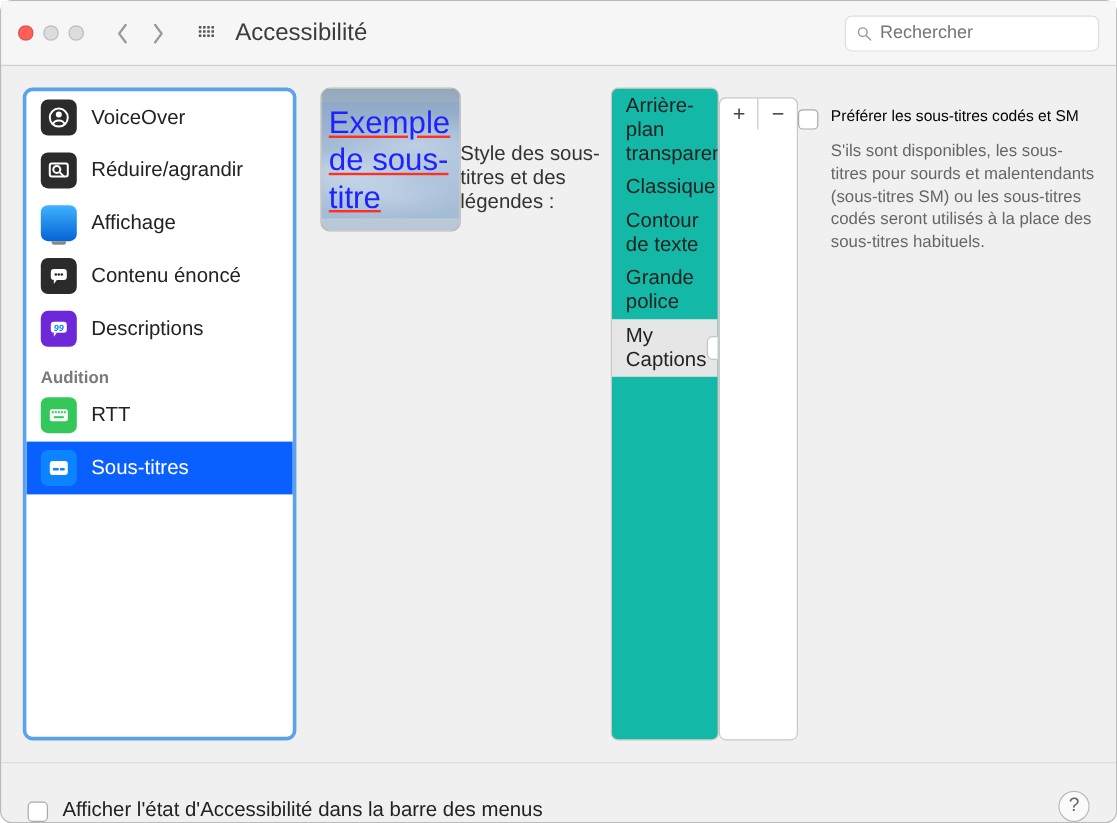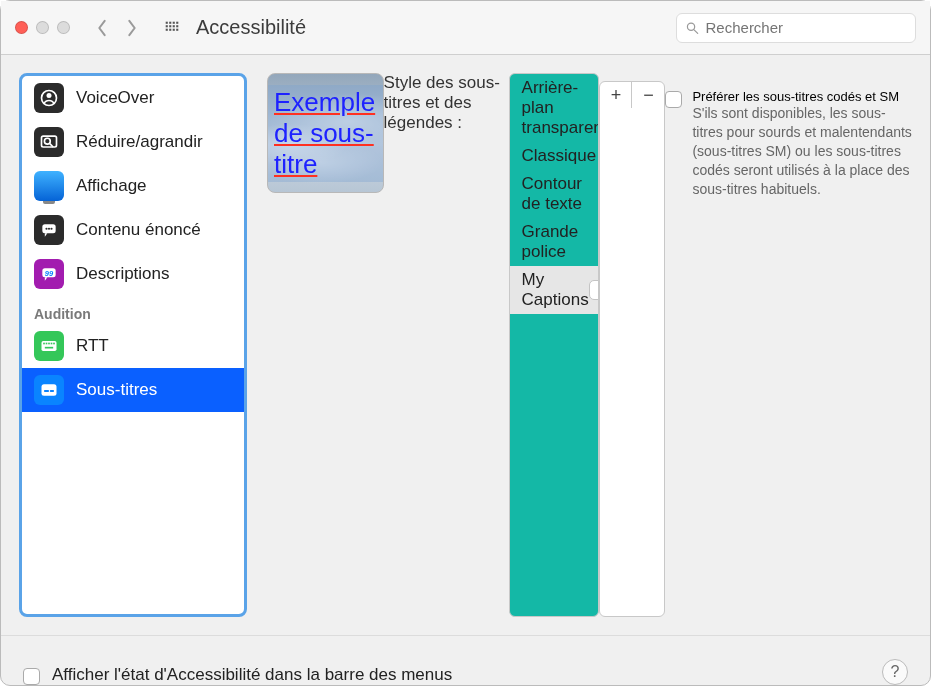--- a/index.html
+++ b/index.html
@@ -9,64 +9,64 @@
   .titlebar { height: 54px; display: flex; align-items: center; padding: 0 14px; border-bottom: 1px solid #cfcfcf; background: #f6f6f6; }
   .traffic { display: flex; gap: 8px; margin-right: 20px; }
   .tl { width: 13px; height: 13px; border-radius: 50%; border: 1px solid rgba(0,0,0,.15); }
   .tl.red { background: #ff5f57; }
   .tl.gray { background: #dcdcdc; }
   .nav-btn { width: 24px; height: 24px; display: flex; align-items: center; justify-content: center; color: #888; margin-right: 6px; }
   .nav-btn svg { width: 14px; height: 18px; }
   .grid-btn { margin: 0 12px 0 10px; color: #555; }
   .title { font-size: 20px; color: #3c3c3c; font-weight: 500; }
   .spacer { flex: 1; }
-  .search-wrap { display:flex; align-items:center; width: 240px; height: 30px; border: 1px solid #ddd; border-radius: 6px; background: #fff; padding: 0 8px; color: #999; }
+  .search-wrap { display:flex; align-items:center; width: 212px; height: 30px; border: 1px solid #ddd; border-radius: 6px; background: #fff; padding: 0 8px; color: #999; }
   .search-wrap svg { width: 16px; height: 16px; margin-right: 6px; }
   .search-wrap input { border: none; outline: none; width: 100%; font-size: 15px; color: #444; background: transparent; }
 
   
   .body { flex: 1; display: flex; padding: 18px; gap: 20px; }
 
   
   .sidebar { width: 228px; border: 3px solid #5aa3e8; border-radius: 8px; background: #fff; padding: 0; overflow-y: auto; }
   .sb-item { display: flex; align-items: center; gap: 12px; padding: 7px 12px; font-size: 17px; color: #222; }
   .sb-item.selected { background: #0a60ff; color: #fff; }
   .sb-item .icon { width: 30px; height: 30px; border-radius: 6px; display:flex; align-items:center; justify-content:center; flex-shrink:0; }
   .sb-header { font-size: 14px; color: #7a7a7a; padding: 10px 12px 2px 12px; font-weight: 600; }
   
   .ic-voiceover { background:#2b2b2b; color:#fff; }
   .ic-zoom      { background:#2b2b2b; color:#fff; }
   .ic-display   { background:#0a84ff; border-radius:4px; }
   .ic-spoken    { background:#2b2b2b; color:#fff; }
-  .ic-desc      { background:#a21caf; color:#fff;font-style:italic; }
+  .ic-desc      { background:#6d28d9; color:#fff;font-style:italic; }
   .ic-audio     { background:transparent; }
   .ic-rtt       { background:#34c759; color:#fff; }
   .ic-captions  { background:#0a84ff; color:#fff; }
 
   
   .main { flex: 1; display: flex; flex-direction: row; }
   .preview { height: 120px; border: 1px solid #b8b8b8; border-radius: 8px; background: linear-gradient(#93a7bb, #b7c6d5 40%, #cfd8e2 60%, #b7c6d5); display:flex; align-items:center; justify-content:center; margin-bottom: 14px; position:relative; overflow:hidden; }
   .preview::before { content:""; position:absolute; inset:0; background:
       radial-gradient(80px 30px at 20% 60%, rgba(255,255,255,.7), transparent 70%),
       radial-gradient(120px 40px at 70% 40%, rgba(255,255,255,.6), transparent 70%),
       radial-gradient(90px 30px at 45% 75%, rgba(255,255,255,.5), transparent 70%); }
   .preview-text { position:relative; font-size: 26px; color: #1e22ff; background: rgba(120,160,210,.35); padding: 2px 6px; text-decoration: underline; text-decoration-color: #ff3020; }
-  .section-label { font-size: 17px; color: #333; margin-bottom: 4px; }
+  .section-label { font-size: 17px; color: #333; margin-bottom: 4px; margin-top: 45px; }
   .style-list { border: 1px solid #c8c8c8; border-radius: 6px; background: #14b8a6; overflow:hidden; }
   .style-row { display:flex; align-items:center; justify-content:space-between; padding: 4px 12px; font-size: 17px; color: #222; }
   .style-row.selected { background: #e6e6e6; }
   .modify-btn { font-size: 14px; background: #fff; border: 1px solid #c4c4c4; border-radius: 5px; padding: 1px 10px; color: #333; }
   .add-remove { display:flex; border: 1px solid #c8c8c8; border-radius: 6px; width: fit-content; margin-top: 8px; background:#fff; }
   .add-remove button { width: 32px; height: 26px; border: none; background: transparent; font-size: 18px; color:#444; }
   .add-remove button:first-child { border-right: 1px solid #c8c8c8; }
 
   .pref-row { display:flex; align-items:flex-start; gap: 10px; margin-top: 16px; }
   .checkbox { width: 17px; height: 17px; border: 1px solid #aaa; border-radius: 4px; background:#fff; flex-shrink:0; margin-top:2px; }
   .pref-label { font-size: 13px; color:#000000; }
-  .pref-desc { font-size: 14px; color: #666; margin-top: 0; max-width: 540px; line-height: 1.35; }
+  .pref-desc { font-size: 14px; color: #666; margin-top: 12px; max-width: 540px; line-height: 1.35; }
 
   
   .footer { height: 50px; border-top: 1px solid #dcdcdc; display:flex; align-items:flex-end; padding: 0 22px; gap: 12px; }
   .help { margin-left:auto; width:26px; height:26px; border-radius:50%; border:1px solid #bbb; background:#fafafa; color:#666; font-size:16px; display:flex; align-items:center; justify-content:center; }
 </style>
 </head>
 <body>
 
 <div class="window">
 

